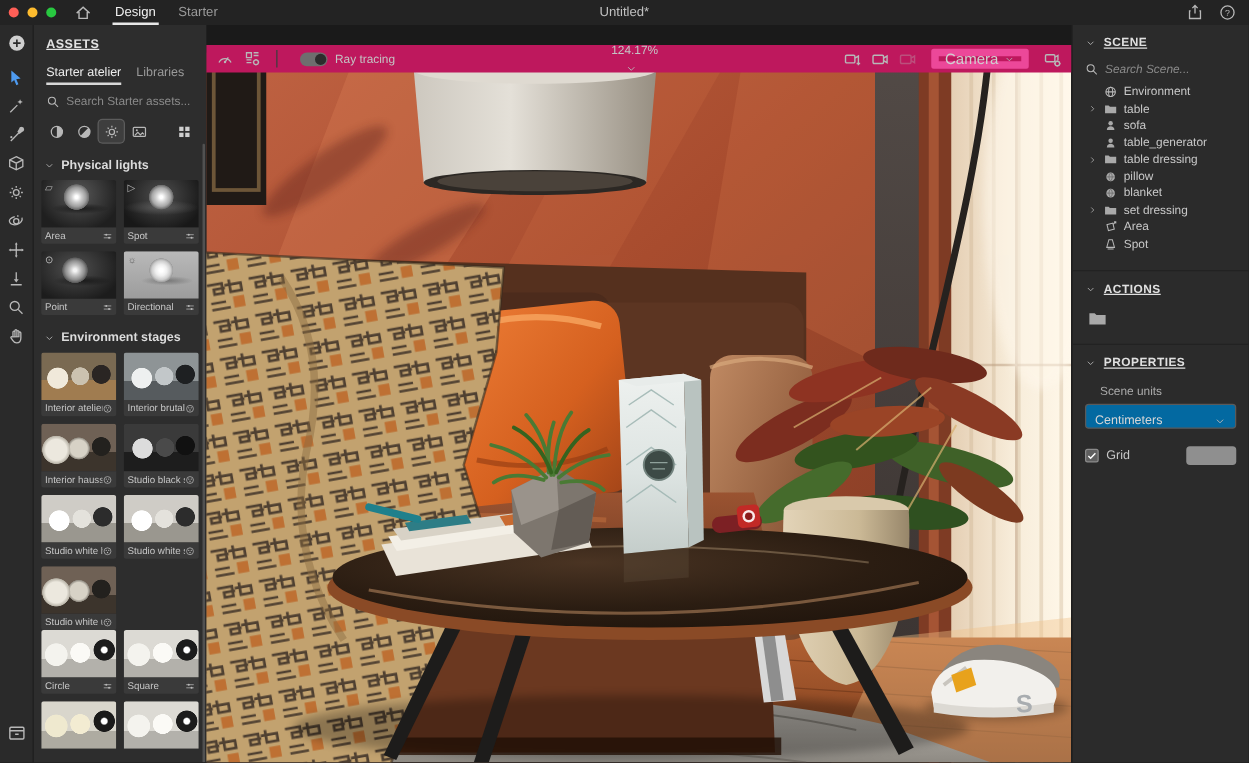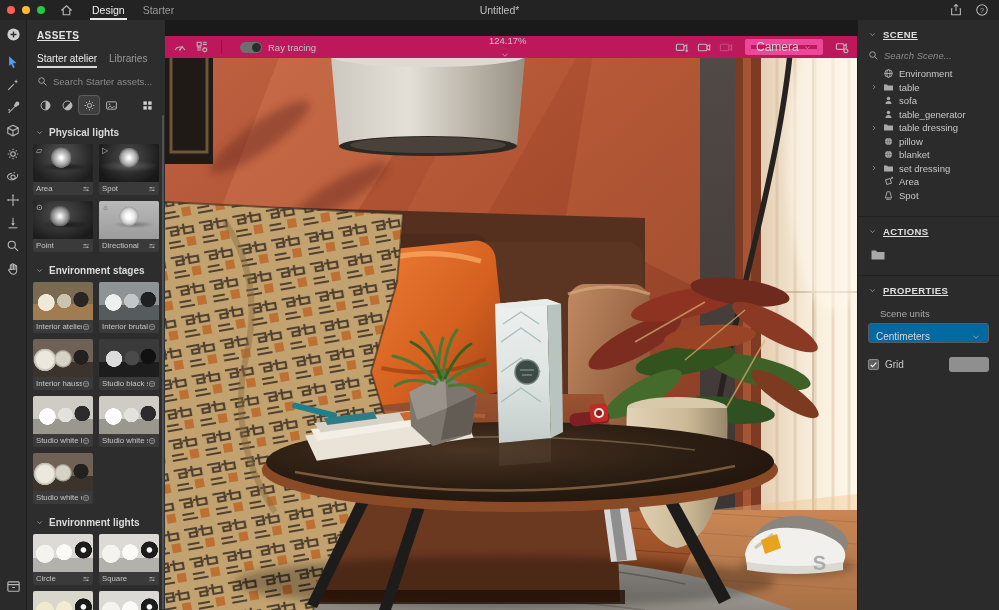--- a/index.html
+++ b/index.html
@@ -529,26 +529,20 @@
       <div class="timg t-es"></div>
       <div class="tlabel">
           <span>Studio white um...</span>
           <svg class="tic" width="8" height="8">
             <use href="#s-sub"></use>
           </svg>
         </div>
     </div>
   </div>
 
-  <div class="sect">
-    <svg width="9" height="9">
-        <use href="#s-chevd"></use>
-      </svg>
-    <span>Environment lights</span>
-  </div>
   <div class="grid2">
     <div class="thumb">
       <div class="timg t-el"></div>
       <div class="tlabel">
           <span>Circle</span>
           <svg class="tic" width="8" height="8">
             <use href="#s-sliders"></use>
           </svg>
         </div>
     </div>

